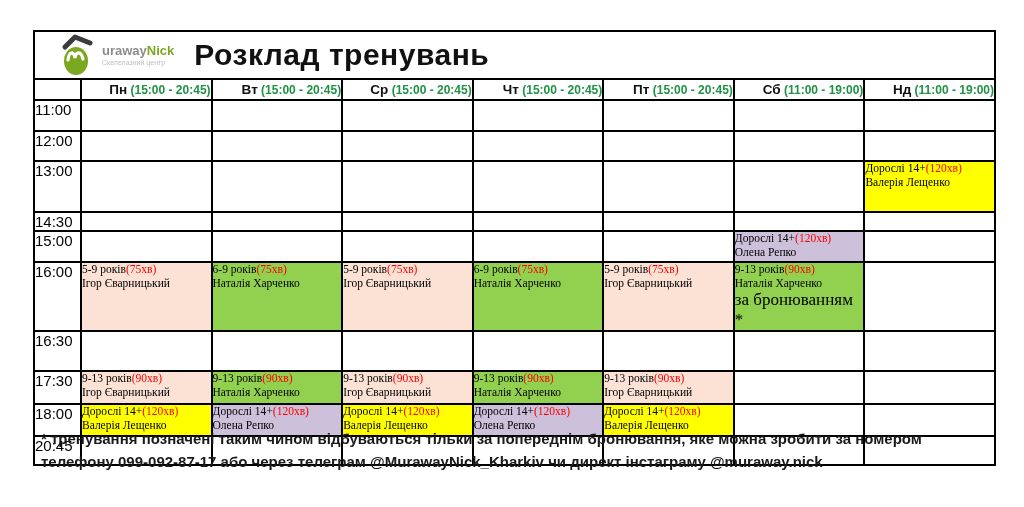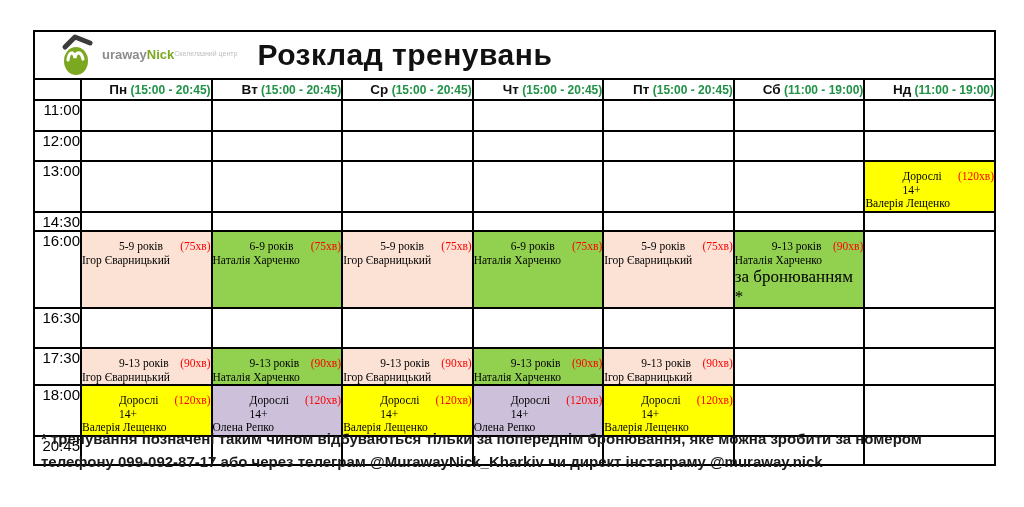--- a/index.html
+++ b/index.html
@@ -7,44 +7,44 @@
     width:1024px;height:507px;position:relative;overflow:hidden;
     font-family:"Liberation Sans","DejaVu Sans",sans-serif;color:#000;
   }
   .board{position:absolute;left:33px;top:30px;width:963px;}
   
   .title-band{
     border:2px solid #000;border-bottom:none;height:46px;
     display:flex;align-items:center;background:#fff;
   }
   .logo{display:flex;align-items:center;gap:7px;margin-left:26px;}
-  .logo-text{display:flex;line-height:1.05;}
+  .logo-text{display:flex;flex-direction:column;line-height:1.05;}
   .brand{font-size:13px;font-weight:bold;}
   .brand-gray{color:#8c8c8c;}
   .brand-accent{color:#7ca821;}
   .logo-sub{font-size:7px;color:#bdbdbd;margin-top:2px;}
   .title{
     font-size:30px;font-weight:bold;margin:0 0 0 20px;letter-spacing:0.5px;color:#111;
   }
   
   table.grid{border-collapse:collapse;width:100%;table-layout:fixed;background:#fff;}
   table.grid th,table.grid td{border:2px solid #000;padding:0;vertical-align:top;overflow:hidden;}
   thead th{height:19px;vertical-align:middle;white-space:nowrap;background:#fff;text-align:right;}
   .day-name{font-weight:bold;font-size:13.5px;color:#111;}
   .day-hours{font-size:12px;color:var(--day_hours_text);}
   .time-cell{
-    text-align:right;padding:0 6px 0 0;vertical-align:middle;
+    text-align:left;padding:0 6px 0 0;vertical-align:middle;
     font-weight:normal;font-size:15px;background:#fff;white-space:nowrap;
   }
   td.filled{
     font-family:"Liberation Serif","DejaVu Serif",serif;
     font-size:11.5px;line-height:1.18;padding:1px 4px 1px 3px;
   }
-  .c-line1{display:flex;justify-content:space-between;align-items:baseline;padding-left:37px;}
-  .c-dur{color:var(--duration_text);margin-top:8px;}
+  .c-line1{display:flex;align-items:baseline;}
+  .c-dur{color:var(--duration_text);}
   .c-trainer{}
   .c-note{font-size:17px;}
   .bg-peach{background:var(--peach);}
   .bg-green{background:var(--green);}
   .bg-lavender{background:var(--lavender);}
   .bg-yellow{background:var(--yellow);}
   
   .footnote{
     position:absolute;left:41px;top:427px;width:957px;
     font-size:15px;font-weight:600;line-height:1.55;color:#1a1a1a;margin:0;
@@ -132,20 +132,36 @@
         <tr style="height: 16px;">
           <th class="time-cell">14:30</th>
           <td></td>
           <td></td>
           <td></td>
           <td></td>
           <td></td>
           <td></td>
           <td></td>
         </tr>
+        <tr style="height: 31px;">
+          <th class="time-cell">15:00</th>
+          <td></td>
+          <td></td>
+          <td></td>
+          <td></td>
+          <td></td>
+          <td class="filled bg-lavender">
+            <div class="c-line1">
+              <span class="c-group">Дорослі 14+</span>
+              <span class="c-dur">(120хв)</span>
+            </div>
+            <div class="c-trainer">Олена Репко</div>
+          </td>
+          <td></td>
+        </tr>
         <tr style="height: 36px;">
           <th class="time-cell">16:00</th>
           <td class="filled bg-peach">
             <div class="c-line1">
               <span class="c-group">5-9 років</span>
               <span class="c-dur">(75хв)</span>
             </div>
             <div class="c-trainer">Ігор Єварницький</div>
           </td>
           <td class="filled bg-green">

